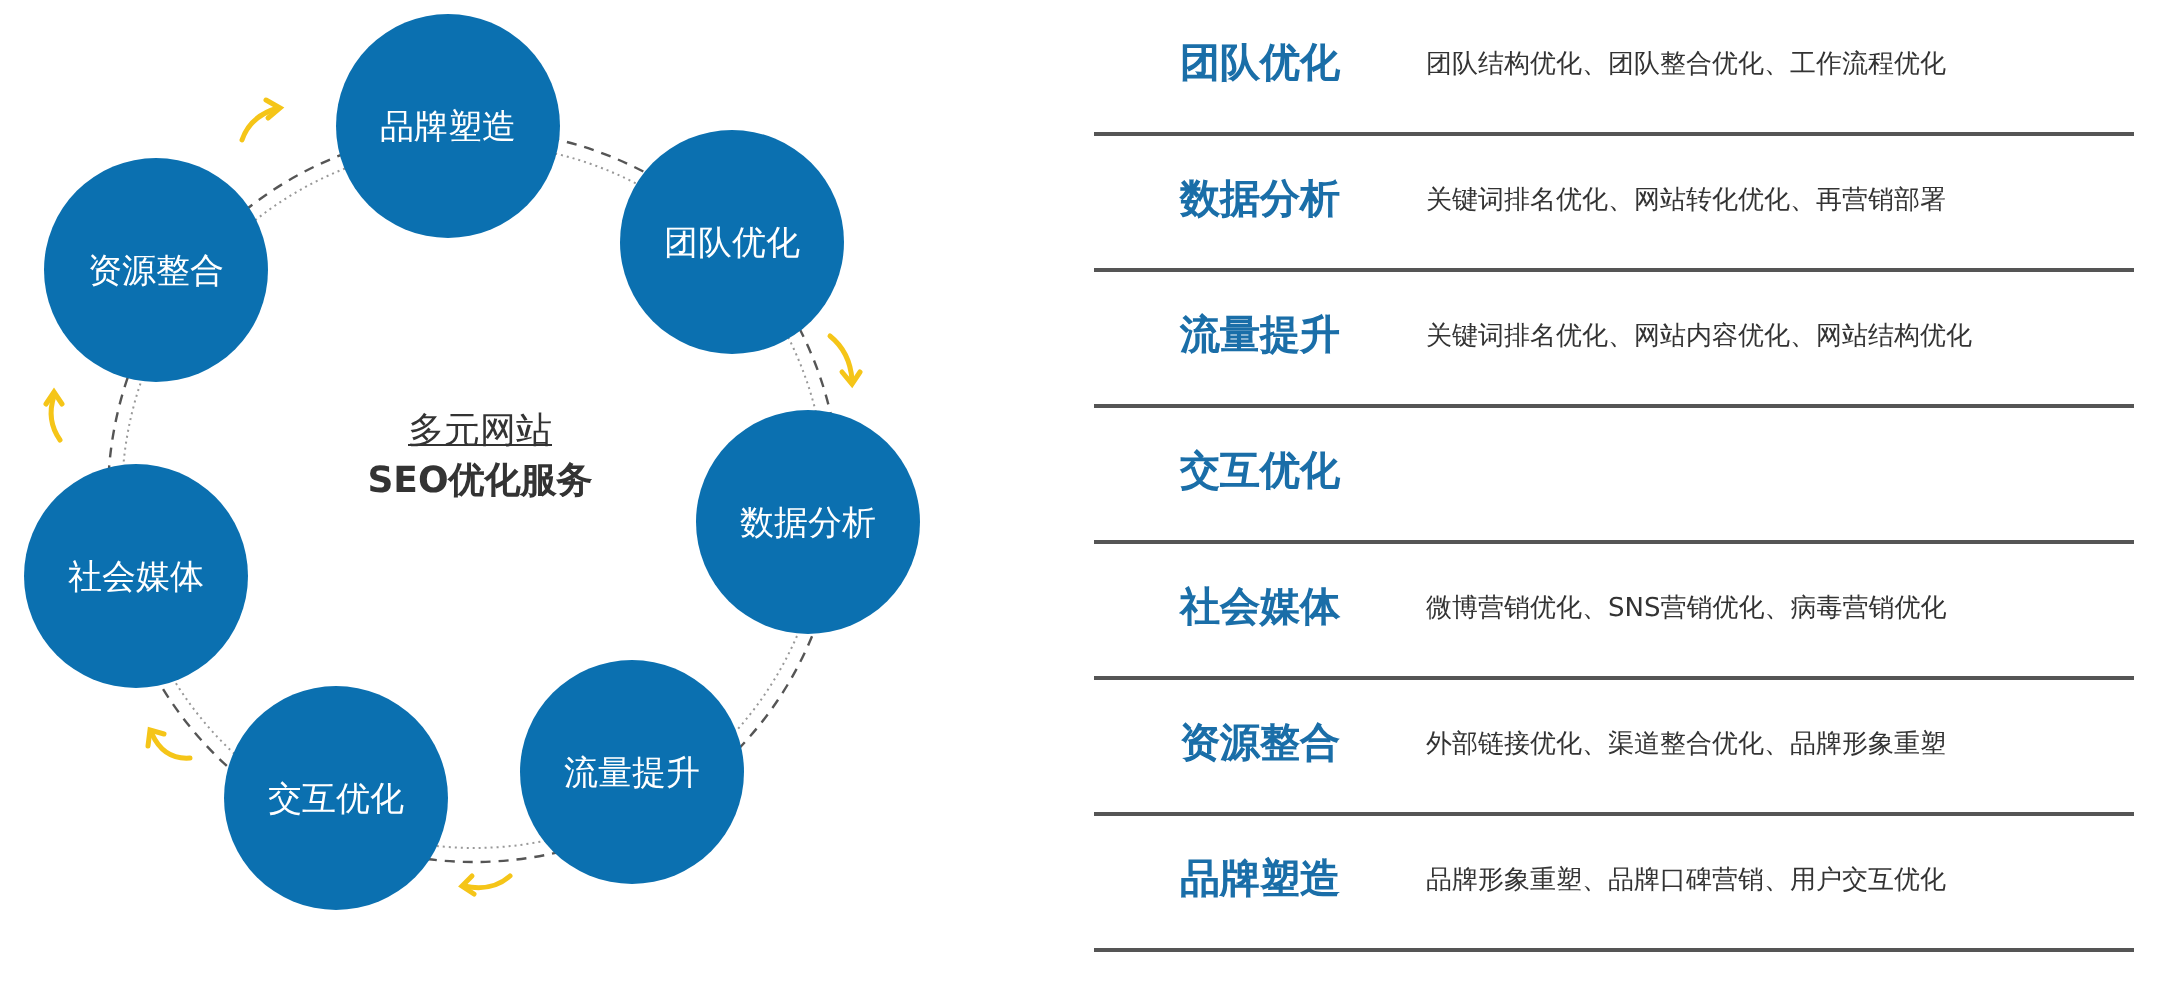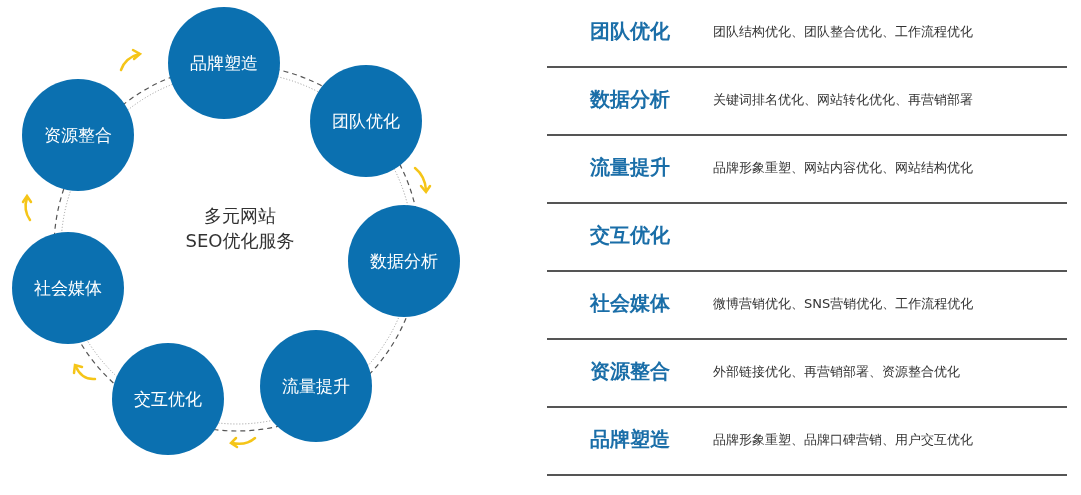--- a/index.html
+++ b/index.html
@@ -6,22 +6,22 @@
     html, body { width:1081px; height:495px; background:#ffffff; overflow:hidden; }
     body { position:relative; font-family:"DejaVu Sans", "Liberation Sans", sans-serif; }
     .diagram { position:absolute; left:0; top:0; width:540px; height:495px; }
     .ring-svg { position:absolute; left:0; top:0; }
     .node {
       position:absolute; width:112px; height:112px; border-radius:50%;
       background:#0b70b0; color:#ffffff; display:flex; align-items:center; justify-content:center;
       font-size:17px; letter-spacing:0px; cursor:pointer;
     }
     .center-text { position:absolute; left:150px; top:204px; width:180px; text-align:center; }
-    .center-line1 { font-size:18px; color:#333333; line-height:24px; }
-    .center-line2 { font-size:18px; color:#333333; font-weight:normal; line-height:26px; }
+    .center-line1 { font-size:18px; color:#333333; line-height:24px;text-decoration:underline; }
+    .center-line2 { font-size:18px; color:#333333; font-weight:bold; line-height:26px; }
     .list { position:absolute; left:547px; top:0; width:520px; }
     .row { position:relative; height:68px; border-bottom:2px solid #555555; display:flex; align-items:center; }
     .row-title { position:absolute; left:43px; font-size:20px; font-weight:bold; color:#1a6ea8; top:50%; transform:translateY(-55%); }
     .row-desc { position:absolute; left:166px; font-size:13px; color:#333333; top:50%; transform:translateY(-55%); white-space:nowrap; }
   </style>
 </head>
 <body>
 
 <div class="diagram">
   <svg class="ring-svg" width="540" height="495">
@@ -82,30 +82,30 @@
   <div class="row">
     <span class="row-title">团队优化</span>
     <span class="row-desc">团队结构优化、团队整合优化、工作流程优化</span>
   </div>
   <div class="row">
     <span class="row-title">数据分析</span>
     <span class="row-desc">关键词排名优化、网站转化优化、再营销部署</span>
   </div>
   <div class="row">
     <span class="row-title">流量提升</span>
-    <span class="row-desc">品牌形象重塑、网站内容优化、网站结构优化</span>
+    <span class="row-desc">关键词排名优化、网站内容优化、网站结构优化</span>
   </div>
   <div class="row">
     <span class="row-title">交互优化</span>
   </div>
   <div class="row">
     <span class="row-title">社会媒体</span>
-    <span class="row-desc">微博营销优化、SNS营销优化、工作流程优化</span>
+    <span class="row-desc">微博营销优化、SNS营销优化、病毒营销优化</span>
   </div>
   <div class="row">
     <span class="row-title">资源整合</span>
-    <span class="row-desc">外部链接优化、再营销部署、资源整合优化</span>
+    <span class="row-desc">外部链接优化、渠道整合优化、品牌形象重塑</span>
   </div>
   <div class="row">
     <span class="row-title">品牌塑造</span>
     <span class="row-desc">品牌形象重塑、品牌口碑营销、用户交互优化</span>
   </div>
 </div>
 
 </body></html>

